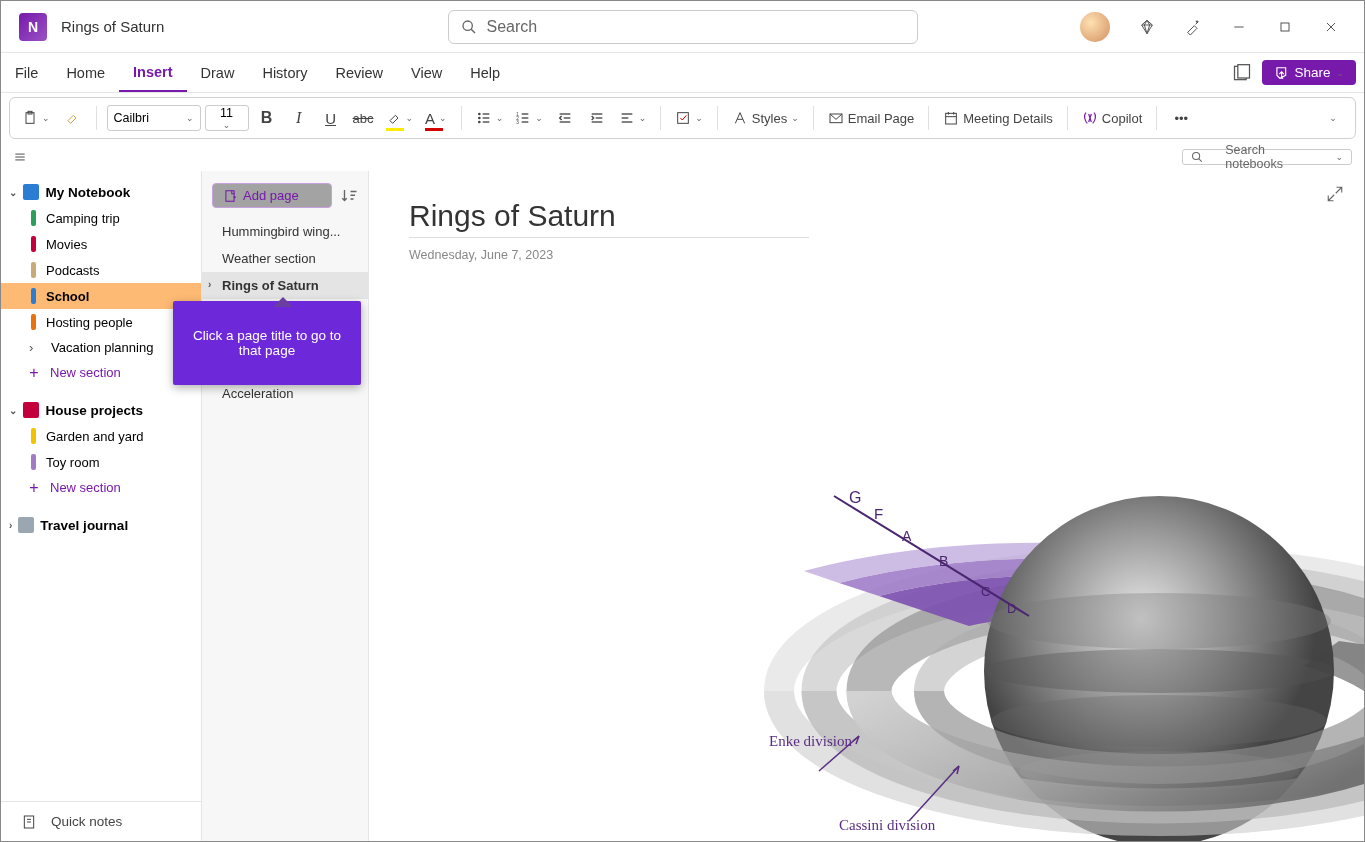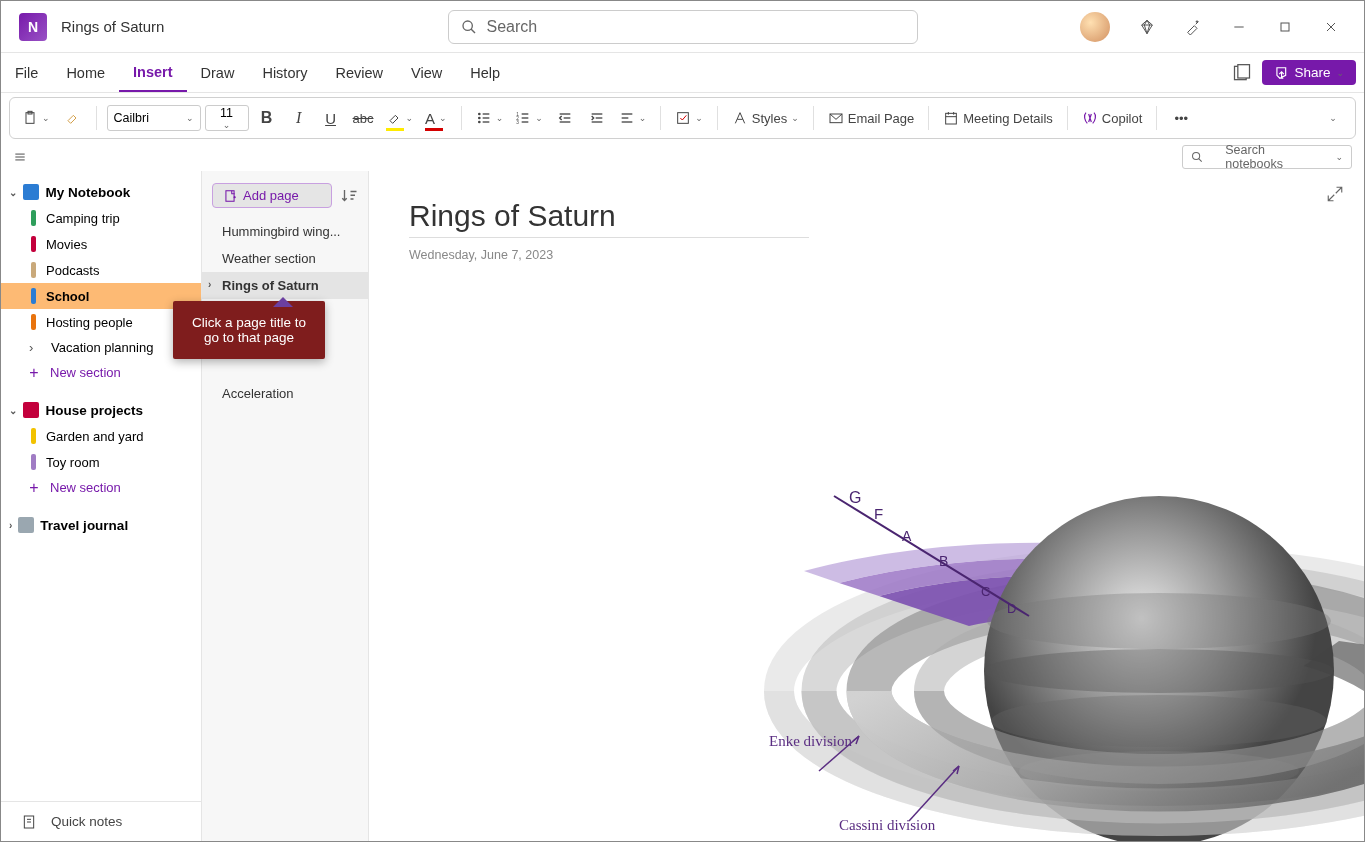--- a/index.html
+++ b/index.html
@@ -30,47 +30,47 @@
   .font-select { width: 94px; height: 26px; border: 1px solid #ccc; border-radius: 3px; font-size: 12.5px; padding: 0 6px; display: flex; align-items: center; justify-content: space-between; }
   .size-select { width: 44px; height: 26px; border: 1px solid #ccc; border-radius: 3px; font-size: 12.5px; padding: 0 4px; display: flex; align-items: center; justify-content: space-between; flex-direction: column; }
   .chev { font-size: 9px; color: #666; }
   .hl-swatch { width: 18px; height: 3px; background: #ffeb00; position: absolute; bottom: 1px; left: 4px; }
   .fc-swatch { width: 18px; height: 3px; background: #d40000; position: absolute; bottom: 1px; left: 4px; }
   .ribbon-item { position: relative; }
   
   
   .quickbar { height: 28px; display: flex; align-items: center; padding: 0 12px; justify-content: space-between; }
   .quickbar svg { width: 14px; height: 14px; color: #666; }
-  .search-nb { width: 170px; height: 24px; border: 1px solid #ccc; border-radius: 3px; display: flex; align-items: center; padding: 0 8px; font-size: 12.5px; color: #666; gap: 22px; }
+  .search-nb { width: 170px; height: 16px; border: 1px solid #ccc; border-radius: 3px; display: flex; align-items: center; padding: 0 8px; font-size: 12.5px; color: #666; gap: 22px; }
   
   
   .main { display: flex; height: calc(100% - 52px - 40px - 50px - 28px); }
   
   
   .sidebar-nb { width: 200px; overflow-y: auto; padding: 8px 0; }
   .nb-header { display: flex; align-items: center; padding: 5px 8px; font-size: 13.5px; font-weight: 600; gap: 6px; cursor: pointer; }
   .nb-icon { width: 16px; height: 16px; border-radius: 2px; }
   .section-item { display: flex; align-items: center; padding: 5px 8px 5px 30px; font-size: 13px; gap: 10px; cursor: pointer; }
   .section-item.selected { background: #fdba74; font-weight: 600; }
   .section-item.action { color: #7719aa; }
   .section-color { width: 5px; height: 16px; border-radius: 2px; flex-shrink: 0; }
   .section-plus { width: 14px; height: 14px; color: #7719aa; display: flex; align-items: center; justify-content: center; font-size: 16px; margin-left: -4px; margin-right: -1px; }
   .section-chev { width: 10px; color: #555; margin-left: -2px; margin-right: 2px; }
   
   
   .sidebar-pages { width: 168px; background: #f7f7f7; border-right: 1px solid #e5e5e5; border-left: 1px solid #e5e5e5; padding: 8px 0; }
   .add-page-row { display: flex; align-items: center; padding: 4px 10px 10px; gap: 8px; }
-  .add-page-btn { border: 1px solid #c8a0e0; border-radius: 4px; color: #7719aa; font-size: 13px; padding: 4px 10px; display: flex; align-items: center; gap: 6px; background: #e5e5e5; flex: 1; }
+  .add-page-btn { border: 1px solid #c8a0e0; border-radius: 4px; color: #7719aa; font-size: 13px; padding: 4px 10px; display: flex; align-items: center; gap: 6px; background: #a3a3a3; flex: 1; }
   .sort-btn { width: 18px; height: 18px; color: #666; }
   .page-item { padding: 6px 14px 6px 20px; font-size: 13px; color: #333; cursor: pointer; white-space: nowrap; overflow: hidden; text-overflow: ellipsis; position: relative; }
   .page-item.selected { background: #e4e4e4; font-weight: 600; }
   .page-item .pchev { position: absolute; left: 6px; top: 7px; font-size: 10px; color: #555; }
   
   
-  .tooltip { position: absolute; left: 172px; top: 300px; width: 152px; background: #7f1d1d; color: #fff; font-size: 13.5px; padding: 14px 14px; text-align: center; border-radius: 2px; box-shadow: 0 3px 10px rgba(0,0,0,0.3); z-index: 100; }
+  .tooltip { position: absolute; left: 172px; top: 300px; width: 188px; background: #6d28d9; color: #fff; font-size: 13.5px; padding: 27px 14px; text-align: center; border-radius: 2px; box-shadow: 0 3px 10px rgba(0,0,0,0.3); z-index: 100; }
   .tooltip::before { content: ''; position: absolute; top: -14px; left: 100px; border: 10px solid transparent; border-bottom-color: #6b3fa0; }
   
   
   .content { flex: 1; padding: 28px 40px; position: relative; overflow: hidden; }
   .page-title { font-size: 30px; color: #333; font-weight: 400; margin-bottom: 4px; }
   .title-underline { border-bottom: 1px solid #ddd; width: 400px; margin-bottom: 10px; }
   .page-date { font-size: 12.5px; color: #888; }
   .expand-icon { position: absolute; top: 14px; right: 20px; width: 18px; height: 18px; color: #666; }
   .saturn-wrap { position: absolute; left: 390px; top: 270px; width: 820px; height: 520px; }
   

